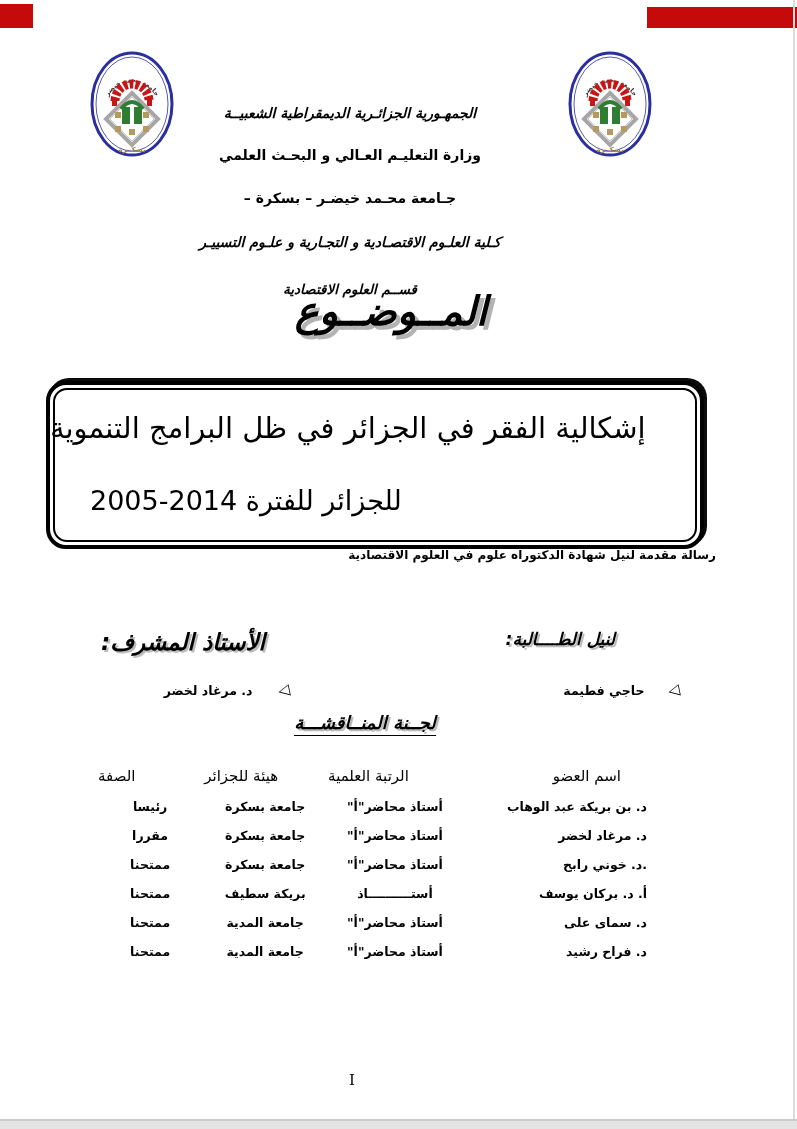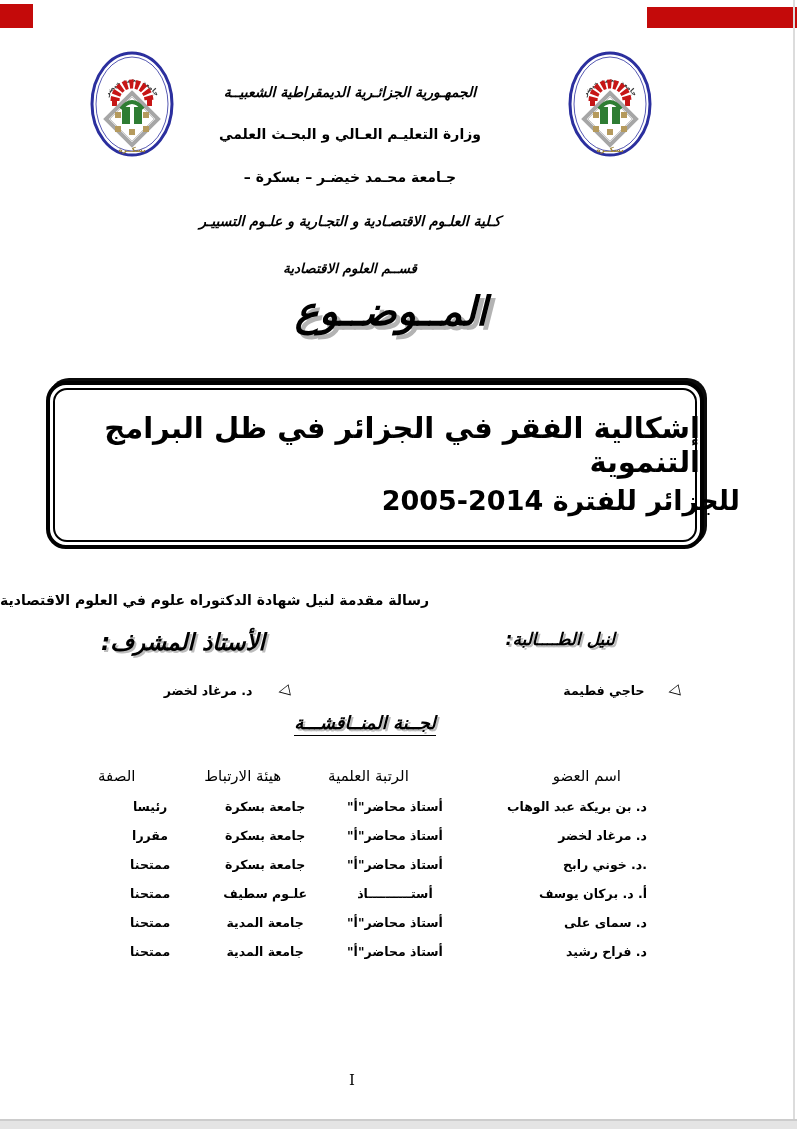--- a/index.html
+++ b/index.html
@@ -6,46 +6,46 @@
   body{font-family:"DejaVu Sans",sans-serif;background:#ffffff;}
   #page{position:relative;width:797px;height:1129px;background:#ffffff;overflow:hidden;}
 
   
   .red-mark-left{position:absolute;left:0;top:4px;width:33px;height:24px;background:#c40a0a;}
   .red-mark-right{position:absolute;right:0;top:7px;width:150px;height:21px;background:#c40a0a;}
   .right-edge-line{position:absolute;top:0;bottom:0;right:2px;width:2px;background:#dcdcdc;}
   .bottom-band{position:absolute;left:0;right:0;bottom:0;height:8px;background:#e4e4e4;border-top:2px solid #cccccc;}
 
   
-  .hline{position:absolute;left:0;width:700px;text-align:center;direction:rtl;color:#000;font-weight:bold;}
+  .hline{position:absolute;left:0;width:700px;text-align:center;direction:rtl;color:#000;font-weight:bold;margin-top:21px;}
   .line-republic{top:84px;font-size:14px;font-style:italic;}
   .line-ministry{top:126px;font-size:14px;}
   .line-university{top:169px;font-size:14px;}
   .line-faculty{top:213px;font-size:14px;font-style:italic;}
   .line-department{top:260px;font-size:13.5px;font-style:italic;}
 
   .subject-word{position:absolute;left:0;top:288px;width:700px;text-align:center;direction:rtl;
     font-size:40px;font-weight:bold;font-style:italic;color:#000;
     text-shadow:4px 4px 0 #b3b3b3;padding-left:41px;}
 
   
   .logo{position:absolute;top:51px;width:86px;height:107px;}
   .logo-left{left:89px;}
   .logo-right{left:567px;}
 
   
   .title-box{position:absolute;left:46px;top:381px;width:650px;height:160px;
     border:4px solid #000;border-radius:20px;background:#fff;box-shadow:3px -3px 0 0 #0b0b0b;}
   .title-box-inner{position:absolute;inset:3px;border:2px solid #000;border-radius:14px;}
-  .title-line{position:absolute;left:0;width:100%;text-align:right;direction:rtl;font-weight:bold;color:#000;}
+  .title-line{position:absolute;left:0;width:100%;text-align:left;direction:rtl;font-weight:normal;color:#000;}
   .title-line1{top:26px;font-size:29px;}
   .title-line2{top:100px;font-size:27px;margin-left:40px;}
 
-  .thesis-statement{position:absolute;left:0;top:592px;width:716px;text-align:left;direction:rtl;
-    font-size:14px;font-weight:bold;color:#000;}
+  .thesis-statement{position:absolute;left:0;top:548px;width:716px;text-align:right;direction:rtl;
+    font-size:12px;font-weight:bold;color:#000;}
 
   .shadowed{font-weight:bold;font-style:italic;text-shadow:2px 2px 0 #bdbdbd;color:#000;}
   .student-heading{position:absolute;top:629px;right:182px;direction:rtl;font-size:17px;}
   .supervisor-heading{position:absolute;top:629px;left:101px;direction:rtl;font-size:23px;}
 
   .name-line{position:absolute;top:681px;direction:rtl;display:flex;align-items:center;
     font-size:12.5px;font-weight:bold;color:#000;}
   .student-line{right:117px;gap:24px;}
   .supervisor-line{right:507px;gap:26px;}
   .bullet{font-size:15px;font-weight:normal;display:inline-block;transform:rotate(-12deg);color:#000;}
@@ -141,21 +141,21 @@
 
   <div class="committee-heading-wrap">
     <span class="committee-heading shadowed">لجــنة المنــاقشـــة</span>
   </div>
 
   <table class="committee-table">
     <thead>
       <tr>
         <th class="c0">اسم العضو</th>
         <th class="c1">الرتبة العلمية</th>
-        <th class="c2">هيئة الارتباط</th>
+        <th class="c2">هيئة للجزائر</th>
         <th class="c3">الصفة</th>
       </tr>
     </thead>
     <tbody>
         <tr>
           <td class="col0">د. بن بريكة عبد الوهاب</td>
           <td class="col1">أستاذ محاضر"أ"</td>
           <td class="col2">جامعة بسكرة</td>
           <td class="col3">رئيسا</td>
         </tr>
@@ -167,21 +167,21 @@
         </tr>
         <tr>
           <td class="col0">.د. خوني رابح</td>
           <td class="col1">أستاذ محاضر"أ"</td>
           <td class="col2">جامعة بسكرة</td>
           <td class="col3">ممتحنا</td>
         </tr>
         <tr>
           <td class="col0">أ. د. بركان يوسف</td>
           <td class="col1">أستــــــــــاذ</td>
-          <td class="col2">علـوم سطيف</td>
+          <td class="col2">بريكة سطيف</td>
           <td class="col3">ممتحنا</td>
         </tr>
         <tr>
           <td class="col0">د. سماى على</td>
           <td class="col1">أستاذ محاضر"أ"</td>
           <td class="col2">جامعة المدية</td>
           <td class="col3">ممتحنا</td>
         </tr>
         <tr>
           <td class="col0">د. فراح رشيد</td>

